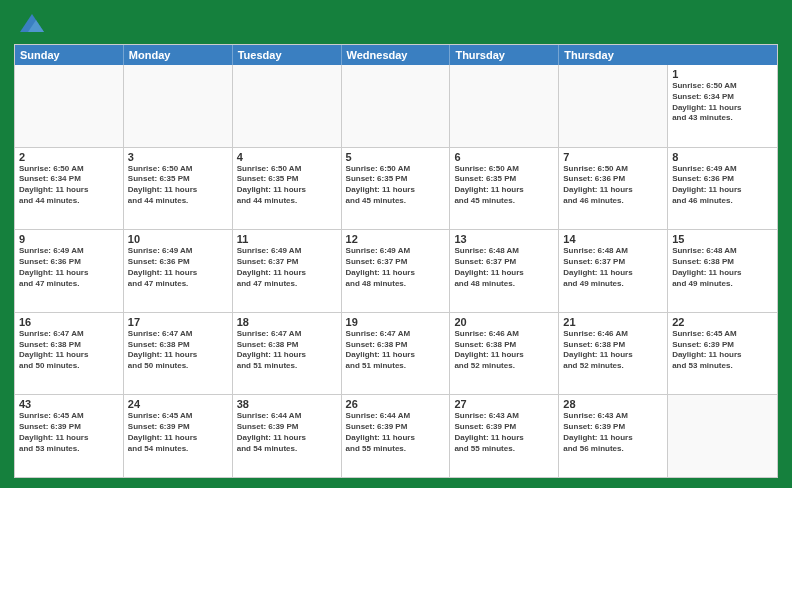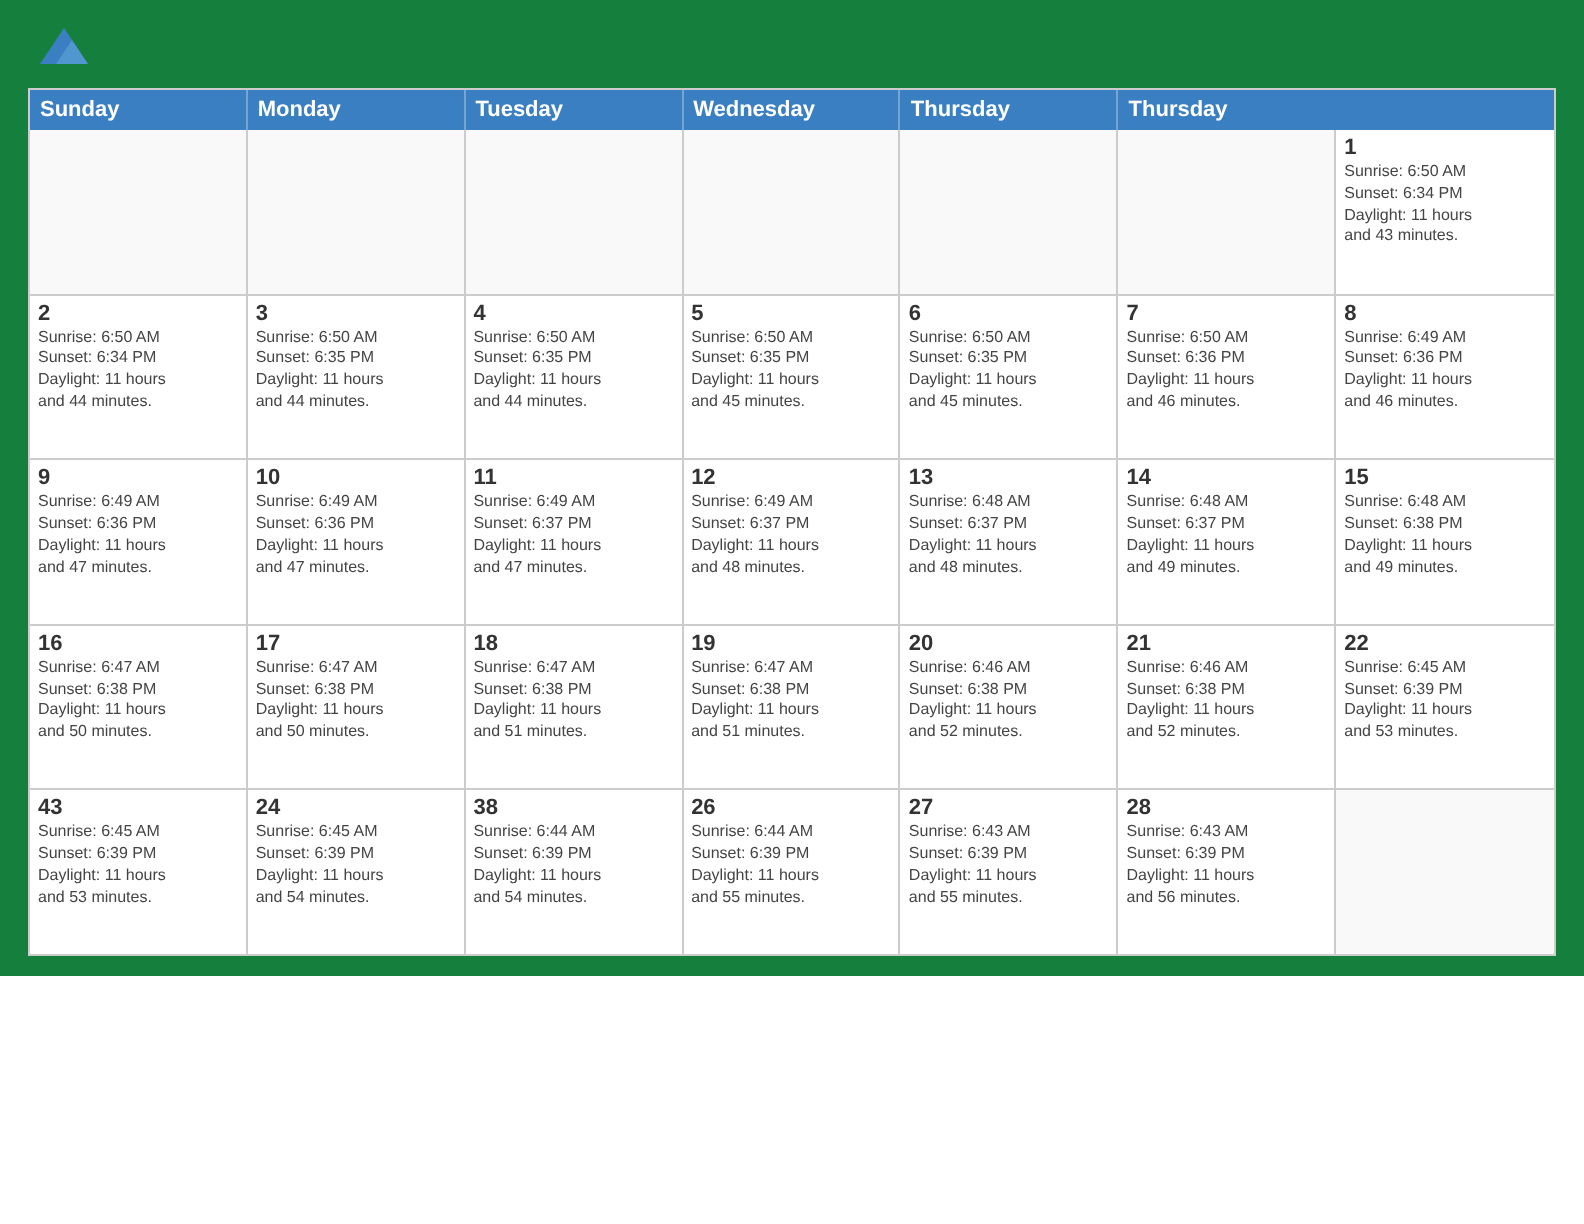--- a/index.html
+++ b/index.html
@@ -108,20 +108,21 @@
       font-size: 11px;
       font-weight: bold;
       color: #333;
       display: block;
       margin-bottom: 1px;
     }
     .cell-text {
       font-size: 8px;
       color: #444;
       line-height: 1.35;
+      font-weight: bold;
     }
   </style>
 </head>
 <body>
 
 <div class="page">
   <div class="header">
     <div class="logo">
       <div class="logo-text">
         <span class="logo-general"></span>

